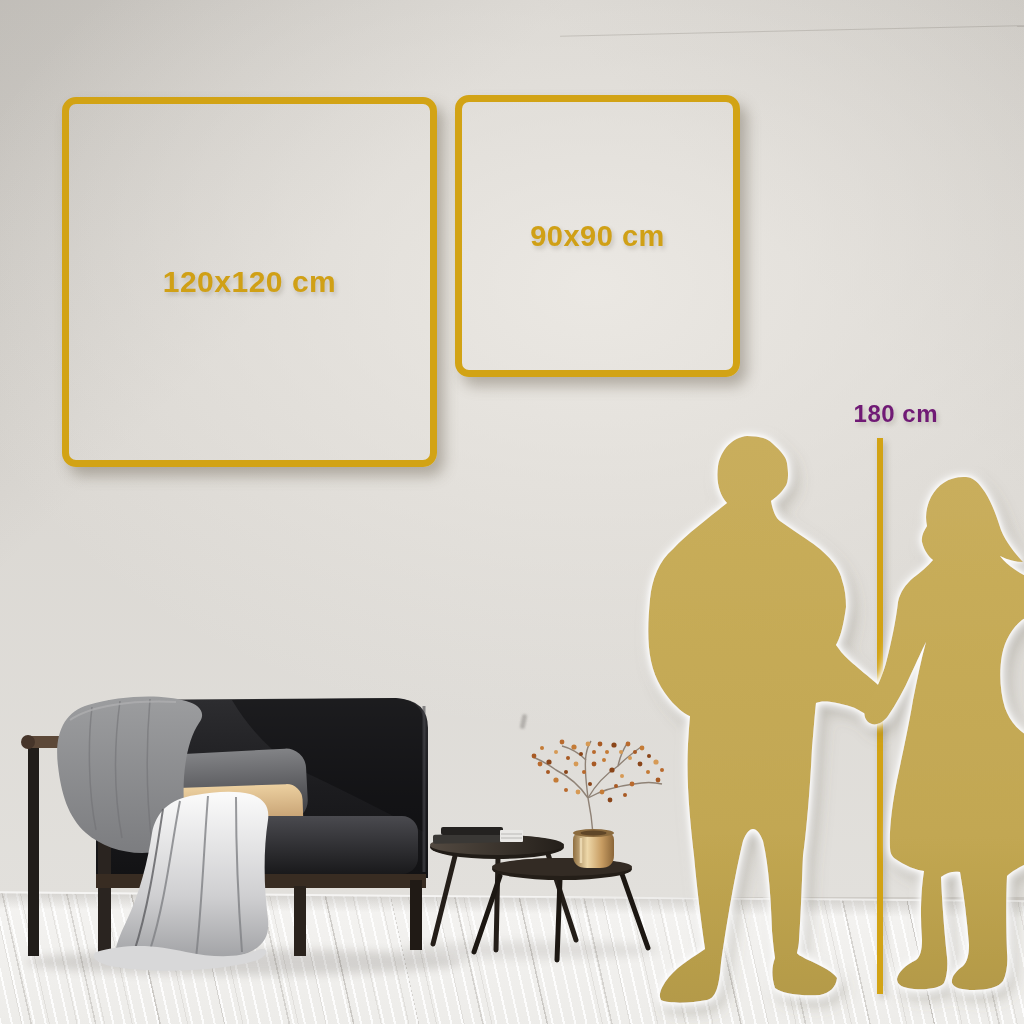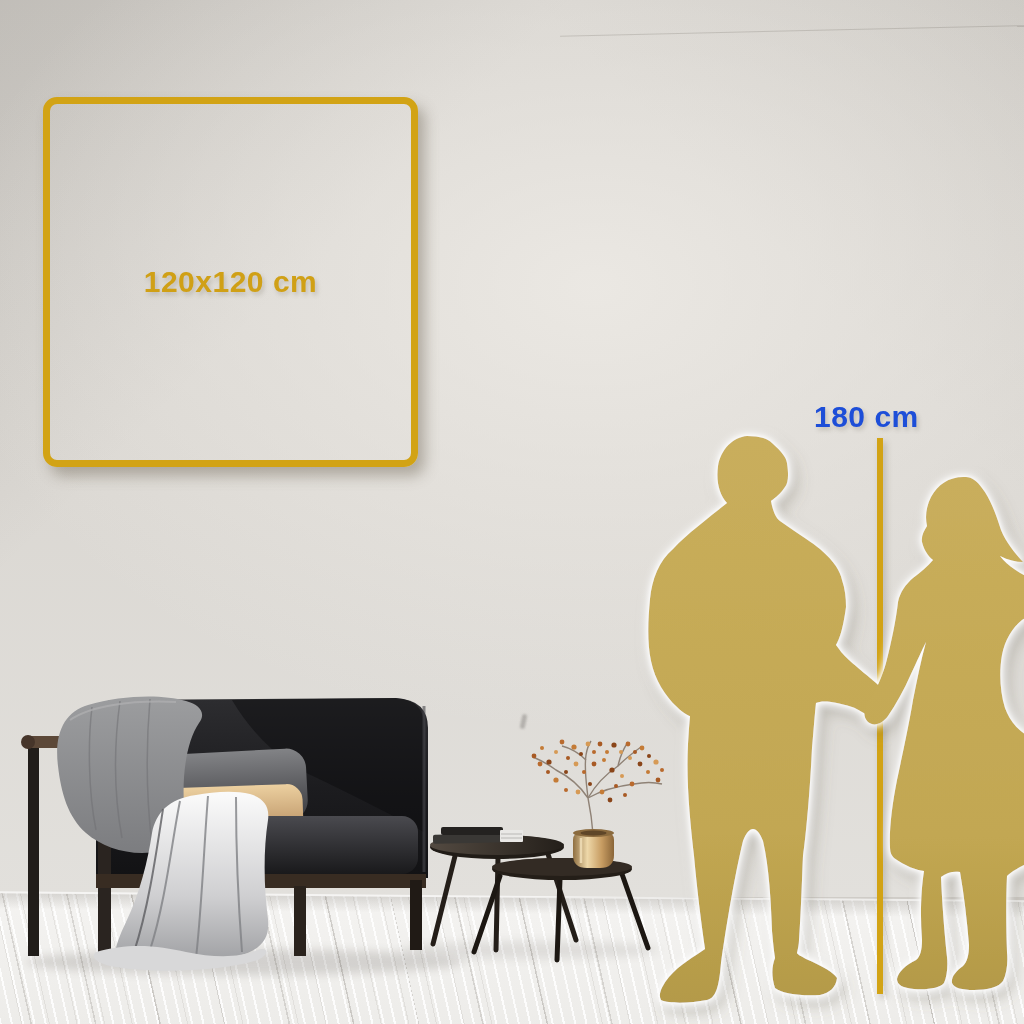--- a/index.html
+++ b/index.html
@@ -24,50 +24,53 @@
       repeating-linear-gradient(77deg, rgba(255,255,255,0.85) 0 2px, rgba(255,255,255,0) 2px 11px),
       repeating-linear-gradient(77deg, rgba(128,122,114,0.12) 0 1px, rgba(128,122,114,0) 1px 27px),
       repeating-linear-gradient(77deg, rgba(108,102,94,0.20) 0 1.5px, rgba(108,102,94,0) 1.5px 63px),
       linear-gradient(180deg,#f4f3f1,#ebeae7);}
   .floor::before{content:"";position:absolute;left:0;top:-2px;width:100%;height:2px;
     background:rgba(255,255,255,0.65);}
   
   .frame{position:absolute;border:7px solid #d2a315;border-radius:14px;
     box-shadow:7px 9px 14px rgba(104,95,79,0.42);
     display:flex;align-items:center;justify-content:center;}
-  .frame-120{left:43px;top:97px;width:361px;height:356px;}
+  .frame-120{left:62px;top:97px;width:361px;height:356px;}
   .frame-90{left:455px;top:95px;width:271px;height:268px;}
   .frame-60{left:769px;top:96px;width:167px;height:172px;}
   .frame-label{color:#d0a016;font-weight:800;letter-spacing:0.5px;
     text-shadow:2px 3px 4px rgba(104,95,79,0.25);}
   .frame-120 .frame-label{font-size:30px;}
   .frame-90 .frame-label{font-size:29px;}
   .frame-60 .frame-label{font-size:28px;}
   
-  .ruler-label{position:absolute;left:814px;top:400px;width:124px;text-align:left;
-    color:#1d4ed8;font-weight:800;font-size:30px;letter-spacing:0.5px;
+  .ruler-label{position:absolute;left:814px;top:400px;width:124px;text-align:right;
+    color:#701a75;font-weight:800;font-size:24px;letter-spacing:0.5px;
     text-shadow:2px 3px 4px rgba(104,95,79,0.25);}
   .ruler-line{position:absolute;left:877px;top:438px;width:6px;height:556px;
     background:#d2a315;box-shadow:3px 4px 6px rgba(104,95,79,0.30);}
   
   .layer{position:absolute;left:0;top:0;width:1024px;height:1024px;pointer-events:none;}
 </style>
 </head>
 <body>
 
 <div class="scene">
 
   <div class="wall">
     <div class="ceiling-line"></div>
     <div class="wall-mark"></div>
   </div>
   <div class="floor"></div>
 
   <div class="frame frame-120">
     <span class="frame-label">120x120 cm</span>
+  </div>
+  <div class="frame frame-90">
+    <span class="frame-label">90x90 cm</span>
   </div>
 
   <span class="ruler-label">180 cm</span>
   <div class="ruler-line"></div>
 
   <svg class="layer" viewBox="0 0 1024 1024">
     <defs>
       <linearGradient id="sofaBody" x1="0" y1="0" x2="0" y2="1">
         <stop offset="0" stop-color="#2d2d30"></stop>
           <stop offset="0.5" stop-color="#1c1c1f"></stop>

